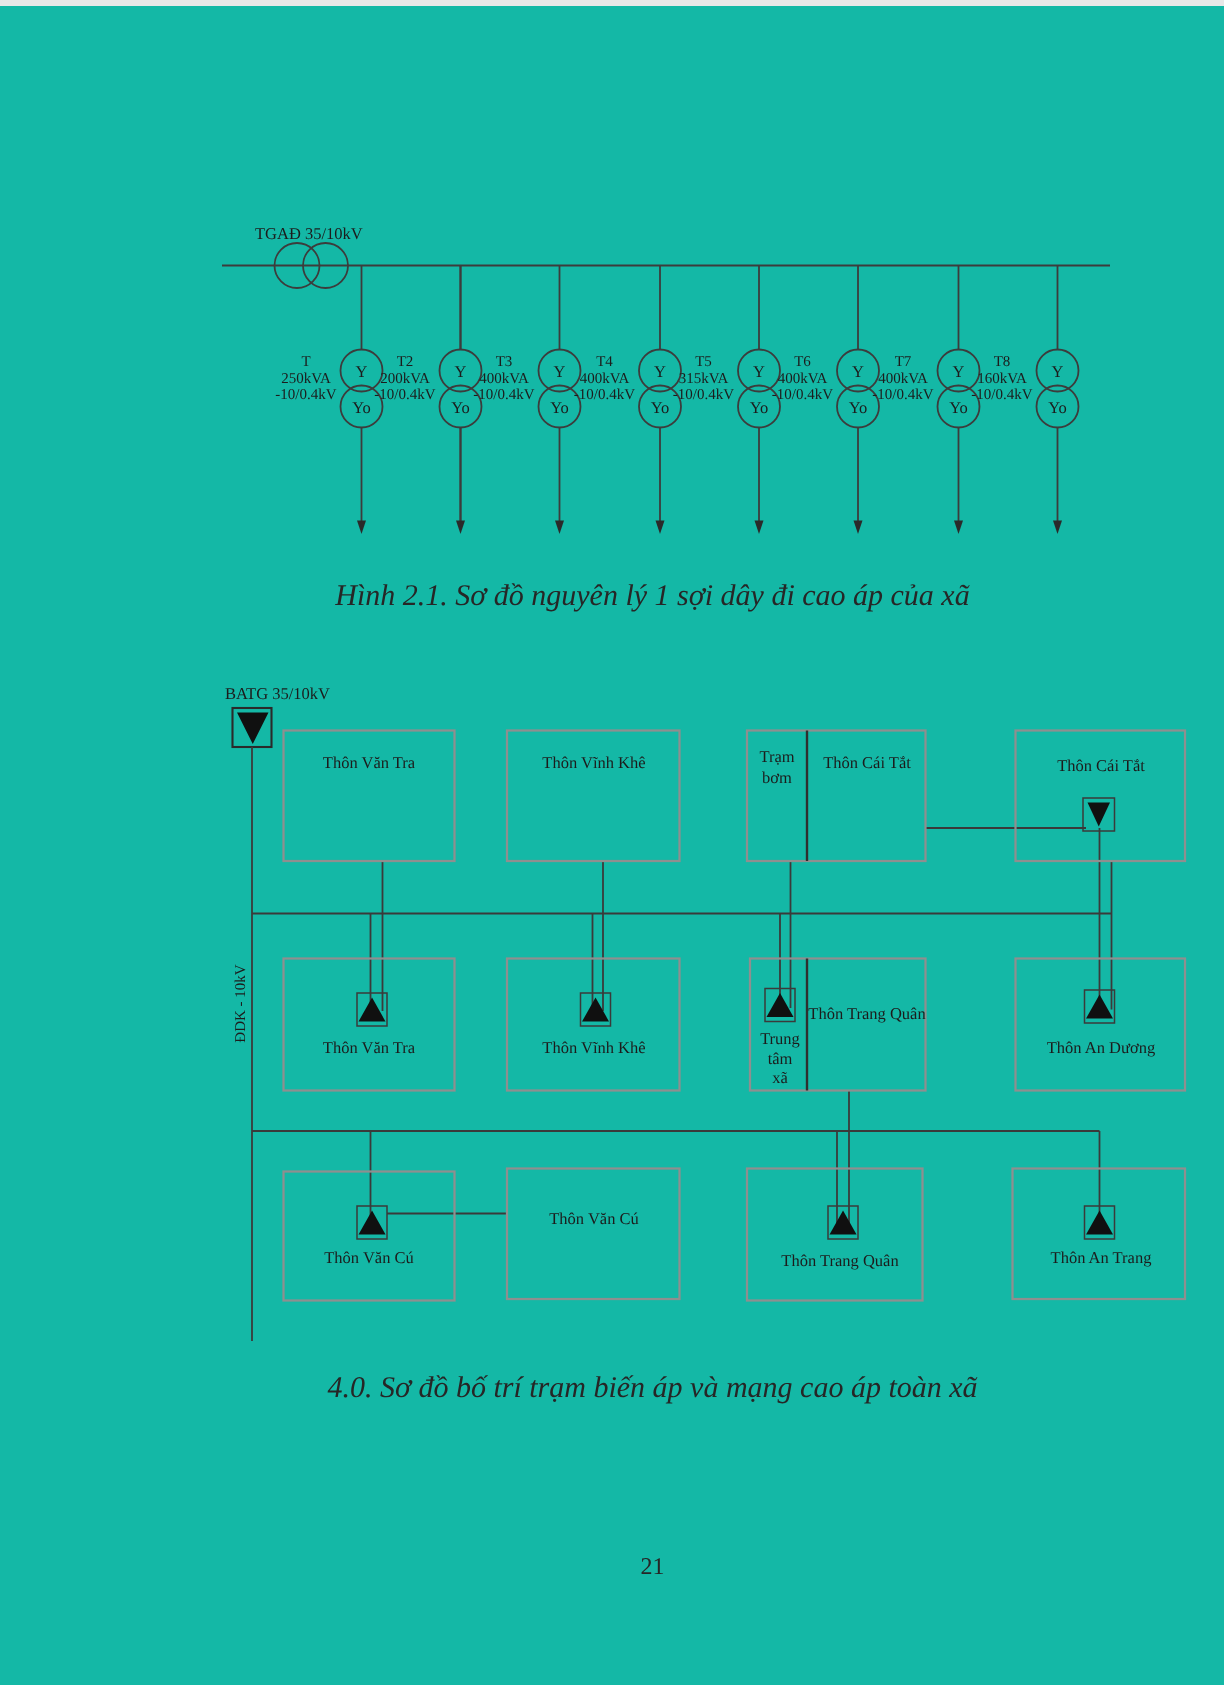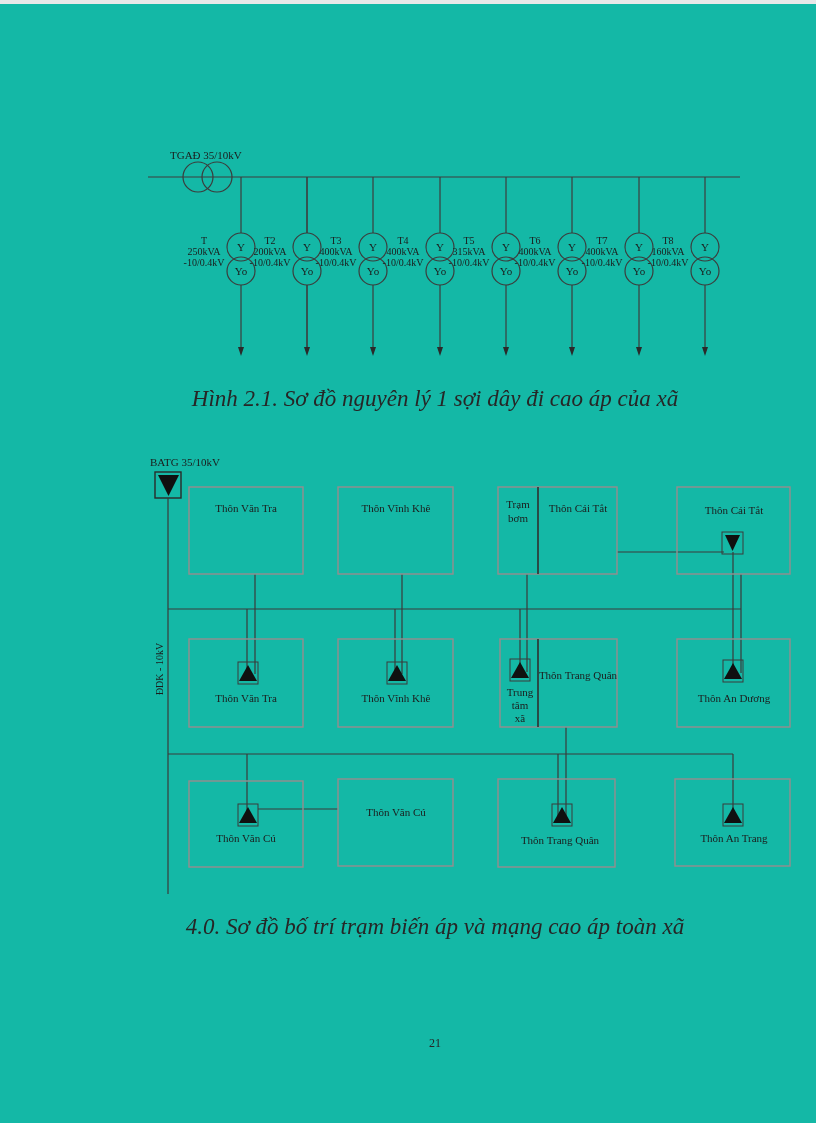--- a/index.html
+++ b/index.html
@@ -7,25 +7,25 @@
     position:relative;width:816px;height:1123px;margin:4px auto;
     background:#14b8a6;overflow:hidden;
     font-family:"Liberation Serif",serif;color:#1c1c1c;
   }
   svg text{font-family:"Liberation Serif",serif;fill:#1c1c1c;}
   .dg-label{font-size:11px;}
   .dg-small{font-size:10px;}
   .winding{font-size:11px;}
   .caption{
     position:absolute;left:55px;width:760px;text-align:center;
-    font-style:italic;font-size:23px;color:#262626;
+    font-style:italic;font-size:20px;color:#262626;
   }
   .pagenum{
     position:absolute;left:55px;width:760px;text-align:center;
-    font-size:12px;color:#262626;
+    font-size:16px;color:#262626;
   }
 </style>
 </head>
 <body>
 
 <div class="page">
 
   <svg style="position:absolute;left:0;top:130px;" width="816" height="290" viewBox="0 0 816 290">
 
     <text x="170" y="25" class="dg-label">TGAĐ 35/10kV</text>

